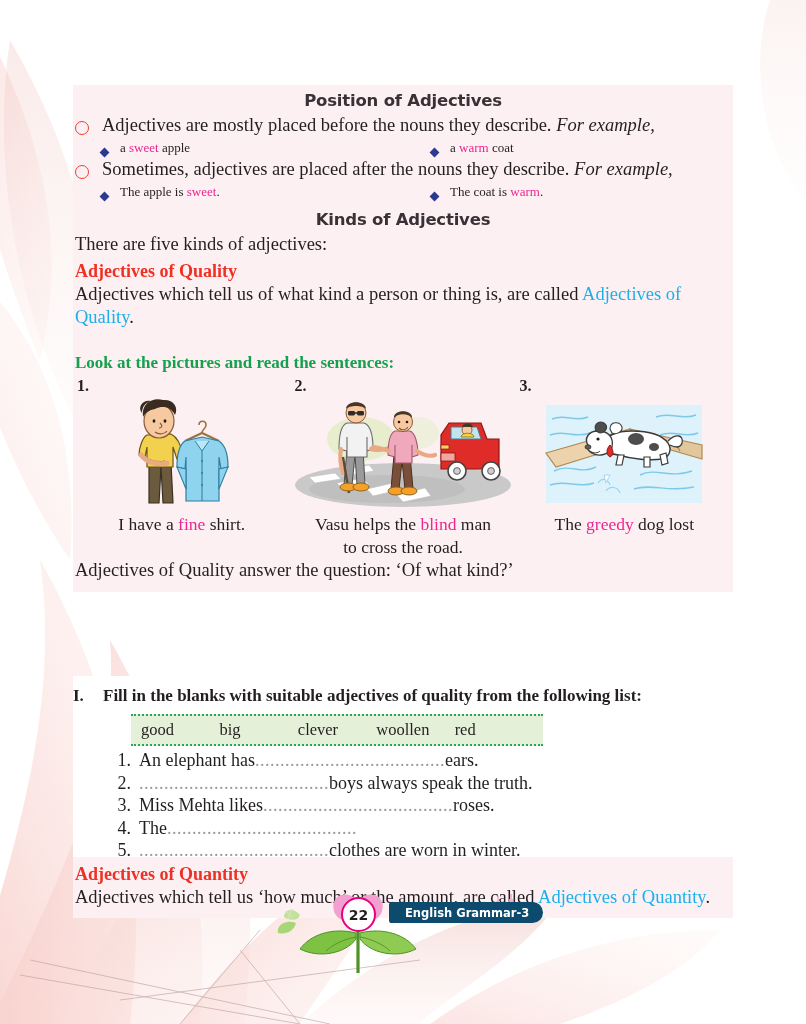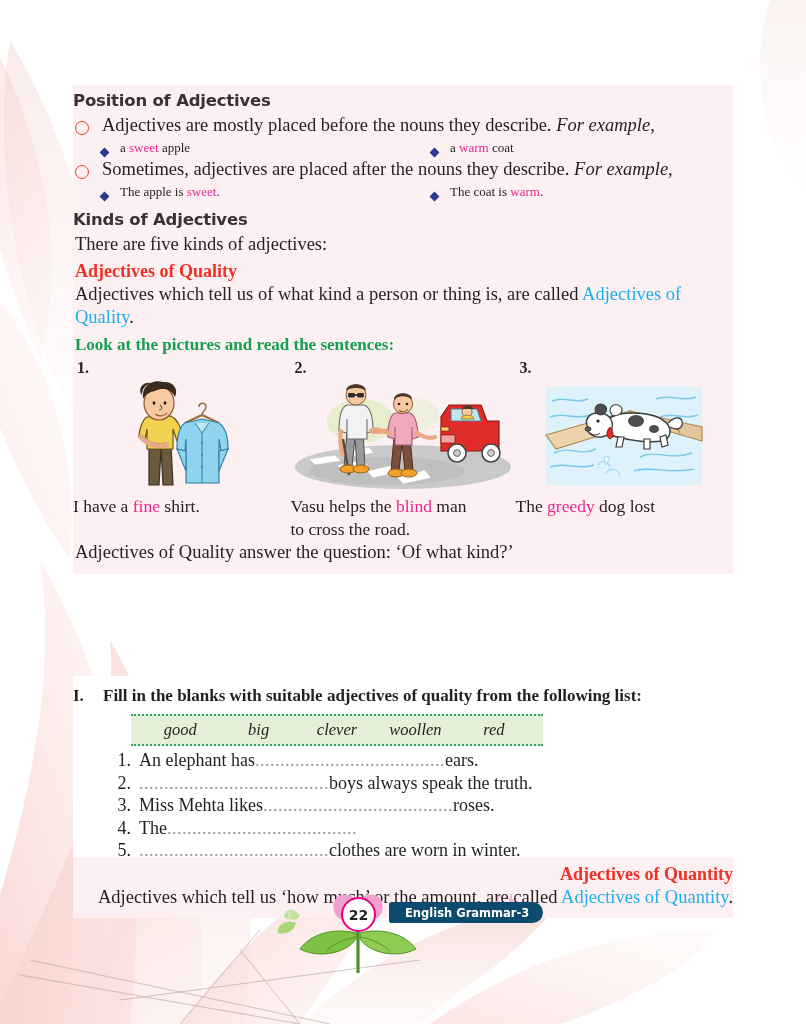--- a/index.html
+++ b/index.html
@@ -23,35 +23,36 @@
   #block-a{position:absolute;left:73px;top:85px;width:660px;}
 
   .inner{padding:2px 0 6px 0;}
 
   
   .section-title{
     font-family:"DejaVu Sans", sans-serif;
     font-weight:bold;
     font-size:16.5px;
     color:#3a3136;
+    text-align:center;
     letter-spacing:-0.2px;
     margin:4px 0 4px 0;
   }
 
   .sub-red{
     color:#ee3124;
     font-weight:bold;
     font-size:18px;
     margin:5px 0 1px 2px;
   }
   .sub-green{
     color:#15a04d;
     font-weight:bold;
     font-size:17px;
-    margin:6px 0 2px 2px;
+    margin:24px 0 2px 2px;
   }
 
   
   .para{
     font-size:18.5px;
     color:#231f20;
     line-height:1.24;
     margin:1px 0 1px 2px;
   }
   .para.just{text-align:justify;}
@@ -94,20 +95,21 @@
   .pic-col{flex:1;}
   .pic-num{
     font-weight:bold;font-size:16px;color:#231f20;
     margin:0 0 2px 4px;
   }
   .pic-frame{
     height:110px;
     display:flex;align-items:flex-end;justify-content:center;
   }
   .cap{
+    text-align:center;
     font-size:17.5px;
     color:#231f20;
     line-height:1.3;
     margin-top:6px;
   }
 
   
   #exercise{
     position:absolute;left:73px;top:676px;width:660px;
     background:#ffffff;
@@ -126,24 +128,23 @@
     width:412px;
     background:#e4f0d8;
     border-top:2px dotted #2aa65c;
     border-bottom:2px dotted #2aa65c;
     display:flex;
     padding:4px 10px;
     box-sizing:border-box;
   }
   .wb-item{
     flex:1;
-    font-style:italic;
     font-size:16.5px;
     color:#231f20;
-    text-align:center;
+    text-align:left;
   }
 
   .q-row{
     display:flex;
     align-items:baseline;
     font-size:18px;
     color:#231f20;
     margin:1.5px 0 1.5px 32px;
   }
   .q-num{width:26px;flex:0 0 auto;text-align:right;padding-right:8px;font-weight:normal;}
@@ -527,21 +528,21 @@
 
     <div class="q-row">
       <span class="q-num">5.</span>
       <span></span>
         <span class="blank">......................................</span>
         <span> clothes are worn in winter.</span>
     </div>
   </div>
 
   <div id="block-c" class="panel-pink">
-    <div class="inner" style="padding-bottom:8px;text-align:right;">
+    <div class="inner" style="padding-bottom:8px;">
       <div class="sub-red">Adjectives of Quantity</div>
       <div class="para">
         <span>Adjectives which tell us ‘how much’ or the amount, are called </span><span class="cyan">Adjectives of Quantity</span><span>.</span>
       </div>
     </div>
   </div>
 
   <div id="footer">
     <svg width="806" height="80" viewBox="0 0 806 80" style="position:absolute;left:0;top:0;">
 

